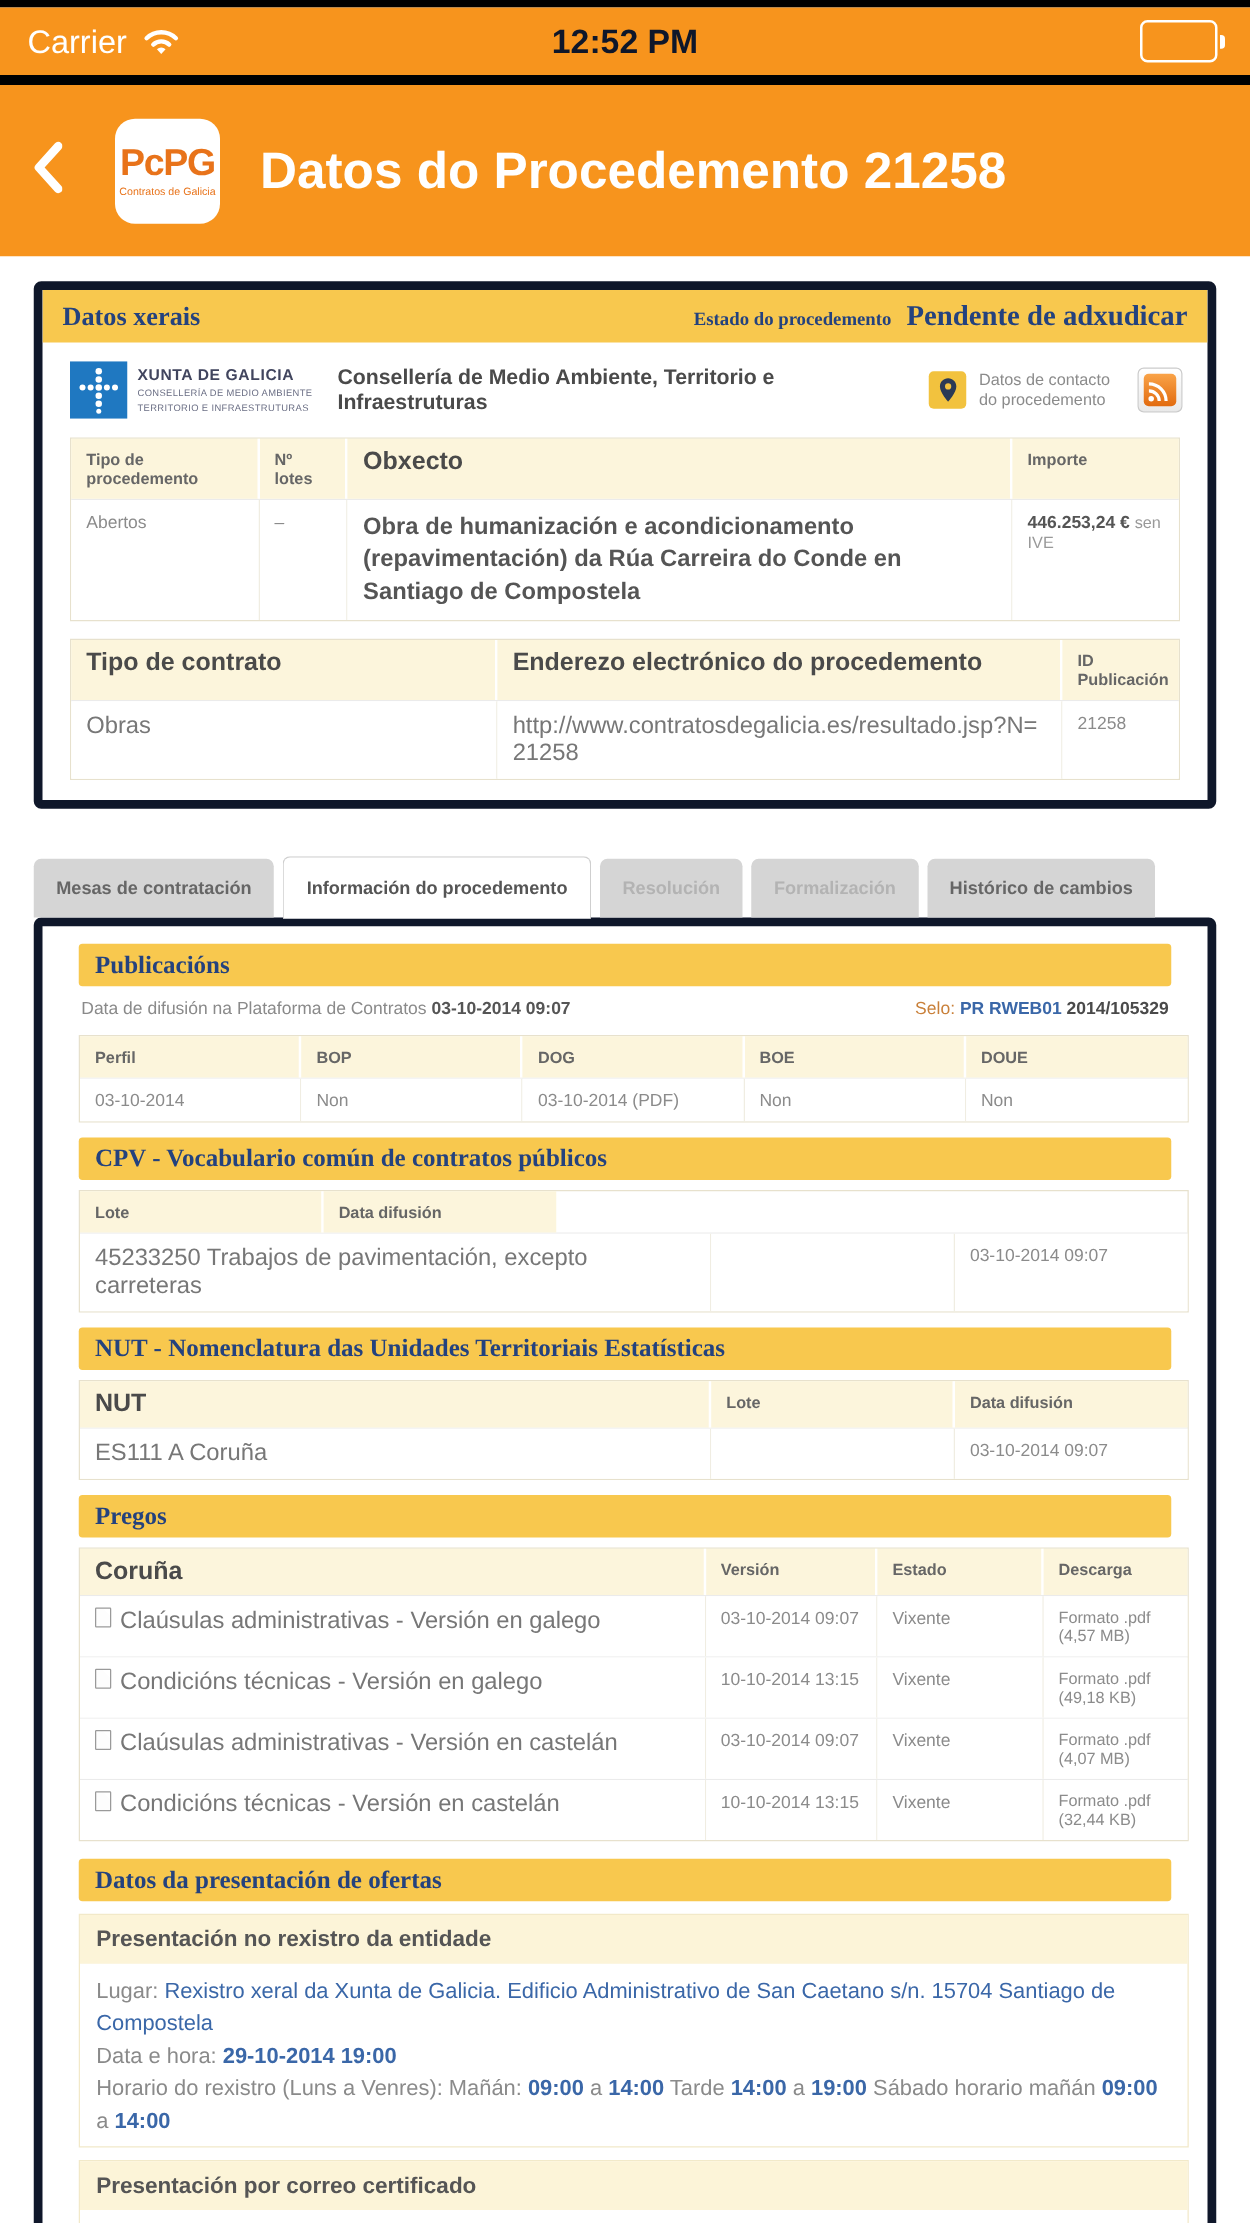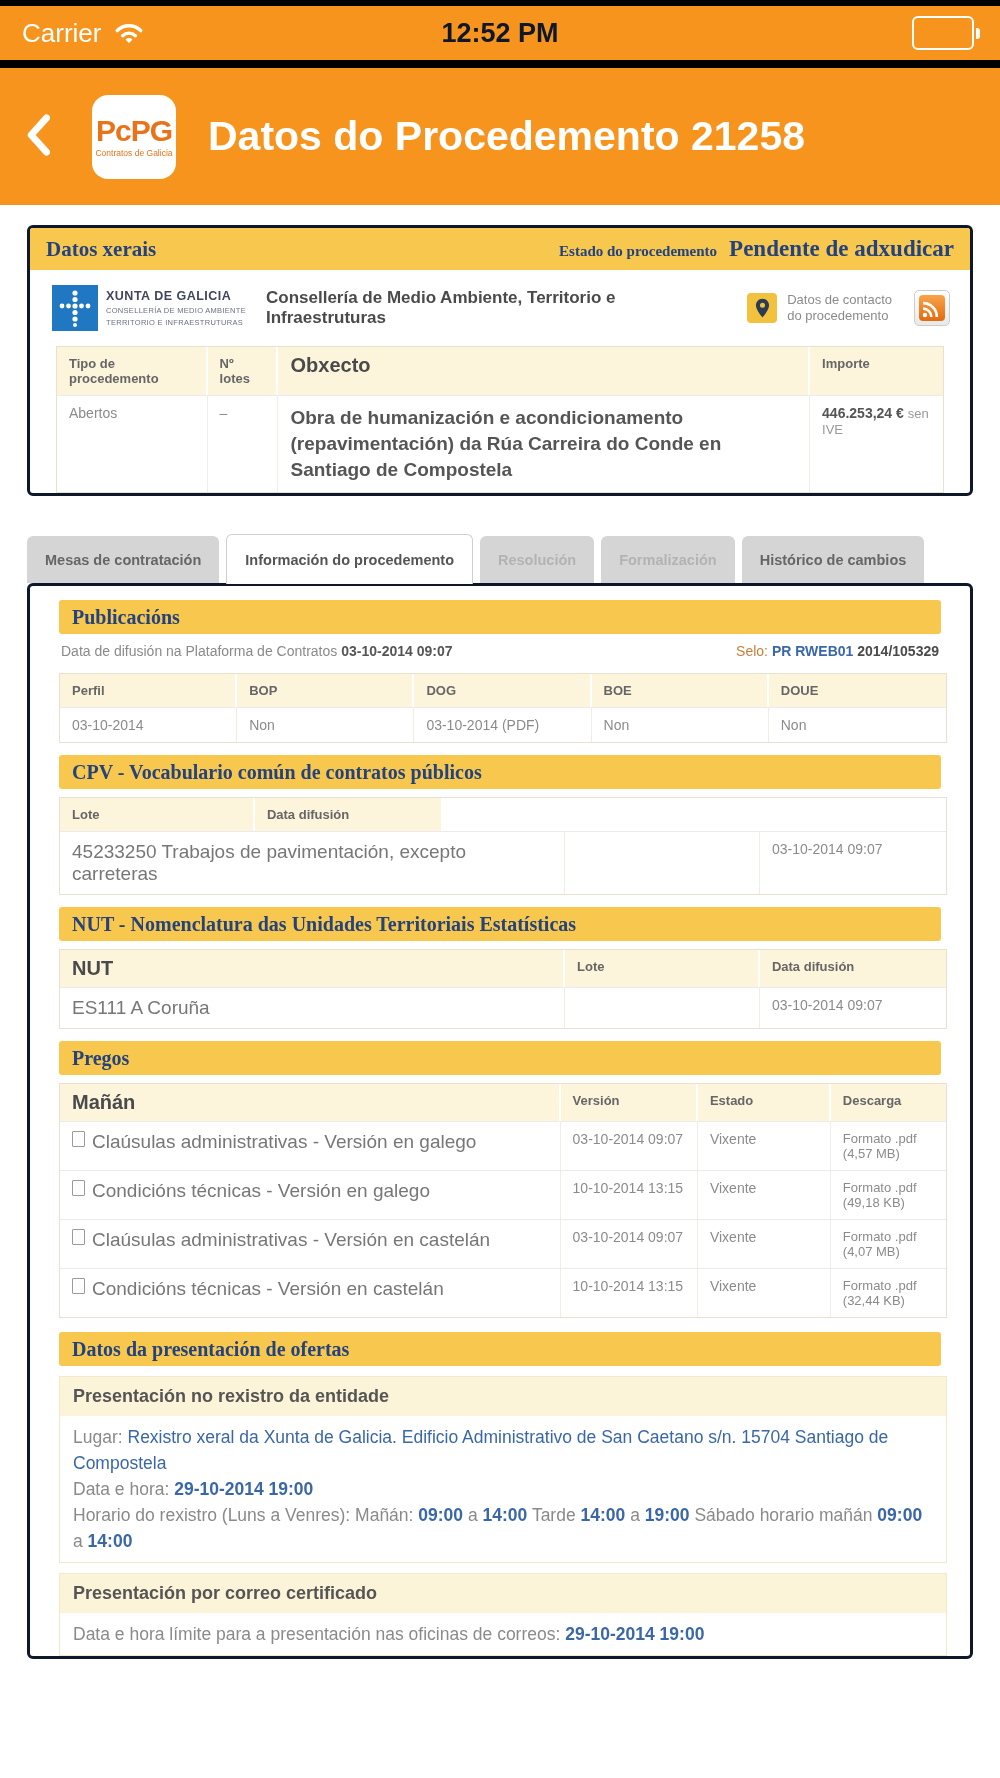--- a/index.html
+++ b/index.html
@@ -22,21 +22,21 @@
   
   .navbar{height:137px;background:#F7941D;display:flex;align-items:center;flex:none;}
   .back-btn{margin-left:26px;display:flex;align-items:center;cursor:pointer;}
   .applogo{width:84px;height:84px;background:#fff;border-radius:16px;margin-left:42px;
            display:flex;flex-direction:column;align-items:center;justify-content:center;}
   .applogo .big{color:#E8731A;font-weight:bold;font-size:30px;letter-spacing:-1px;line-height:30px;}
   .applogo .small{color:#E8731A;font-size:8.5px;margin-top:2px;}
   .nav-title{color:#fff;font-size:41px;font-weight:bold;margin-left:32px;white-space:nowrap;}
 
   
-  .card{width:946px;margin:0 27px;border:3px solid #0f172a;border-radius:6px;background:#fff;box-sizing:border-box;}
+  .card{width:946px;margin:0 27px;border:7px solid #0f172a;border-radius:6px;background:#fff;box-sizing:border-box;}
   #card-xerais{margin-top:20px;overflow:hidden;}
   .xerais-bar{height:42px;background:#F8C84E;display:flex;align-items:center;justify-content:space-between;padding:0 16px;}
   .serif-head{font-family:"Liberation Serif","DejaVu Serif",serif;font-weight:bold;color:#24427E;}
   .xerais-title{font-size:21px;}
   .estado-wrap{display:flex;align-items:baseline;gap:12px;}
   .estado-label{font-size:15px;}
   .estado-value{font-size:23px;}
 
   .org-row{display:flex;align-items:center;padding:13px 20px 13px 20px;}
   .xunta-box{display:flex;align-items:center;gap:8px;background:#fff;padding:2px;}
@@ -209,20 +209,32 @@
       <span class="td t1c1">Abertos</span>
       <span class="td t1c2">–</span>
       <span class="td t1c3 bold-obj">Obra de humanización e acondicionamento (repavimentación) da Rúa Carreira do Conde en Santiago de Compostela</span>
       <span class="td t1c4 importe">
         <b>446.253,24 €</b>
         <span>sen IVE</span>
       </span>
     </div>
   </div>
 
+  <div class="tbl" id="tbl-contract">
+    <div class="tr">
+      <span class="th t2c1 big">Tipo de contrato</span>
+      <span class="th t2c2 big">Enderezo electrónico do procedemento</span>
+      <span class="th t2c3">ID Publicación</span>
+    </div>
+    <div class="tr">
+      <span class="td t2c1 big">Obras</span>
+      <span class="td t2c2 big" style="word-break:break-all;">http://www.contratosdegalicia.es/resultado.jsp?N=21258</span>
+      <span class="td t2c3">21258</span>
+    </div>
+  </div>
 </div>
 
 <div class="tabs">
   <div class="tab">
       <span>Mesas de contratación</span>
     </div>
   <div class="tab active">
       <span>Información do procedemento</span>
     </div>
   <div class="tab disabled">
@@ -298,21 +310,21 @@
       <span class="td cnc2"></span>
       <span class="td cnc3">03-10-2014 09:07</span>
     </div>
   </div>
 
   <div class="sec-bar serif-head mt12">
     <span>Pregos</span>
   </div>
   <div class="tbl mt8">
     <div class="tr">
-      <span class="th prc1 big">Mañán</span>
+      <span class="th prc1 big">Coruña</span>
       <span class="th prc2">Versión</span>
       <span class="th prc3">Estado</span>
       <span class="th prc4">Descarga</span>
     </div>
     <div class="tr">
       <span class="td prc1 big preg-title">
           <span class="doc-icon"></span>
           <span>Claúsulas administrativas - Versión en galego</span>
         </span>
       <span class="td prc2">03-10-2014 09:07</span>

